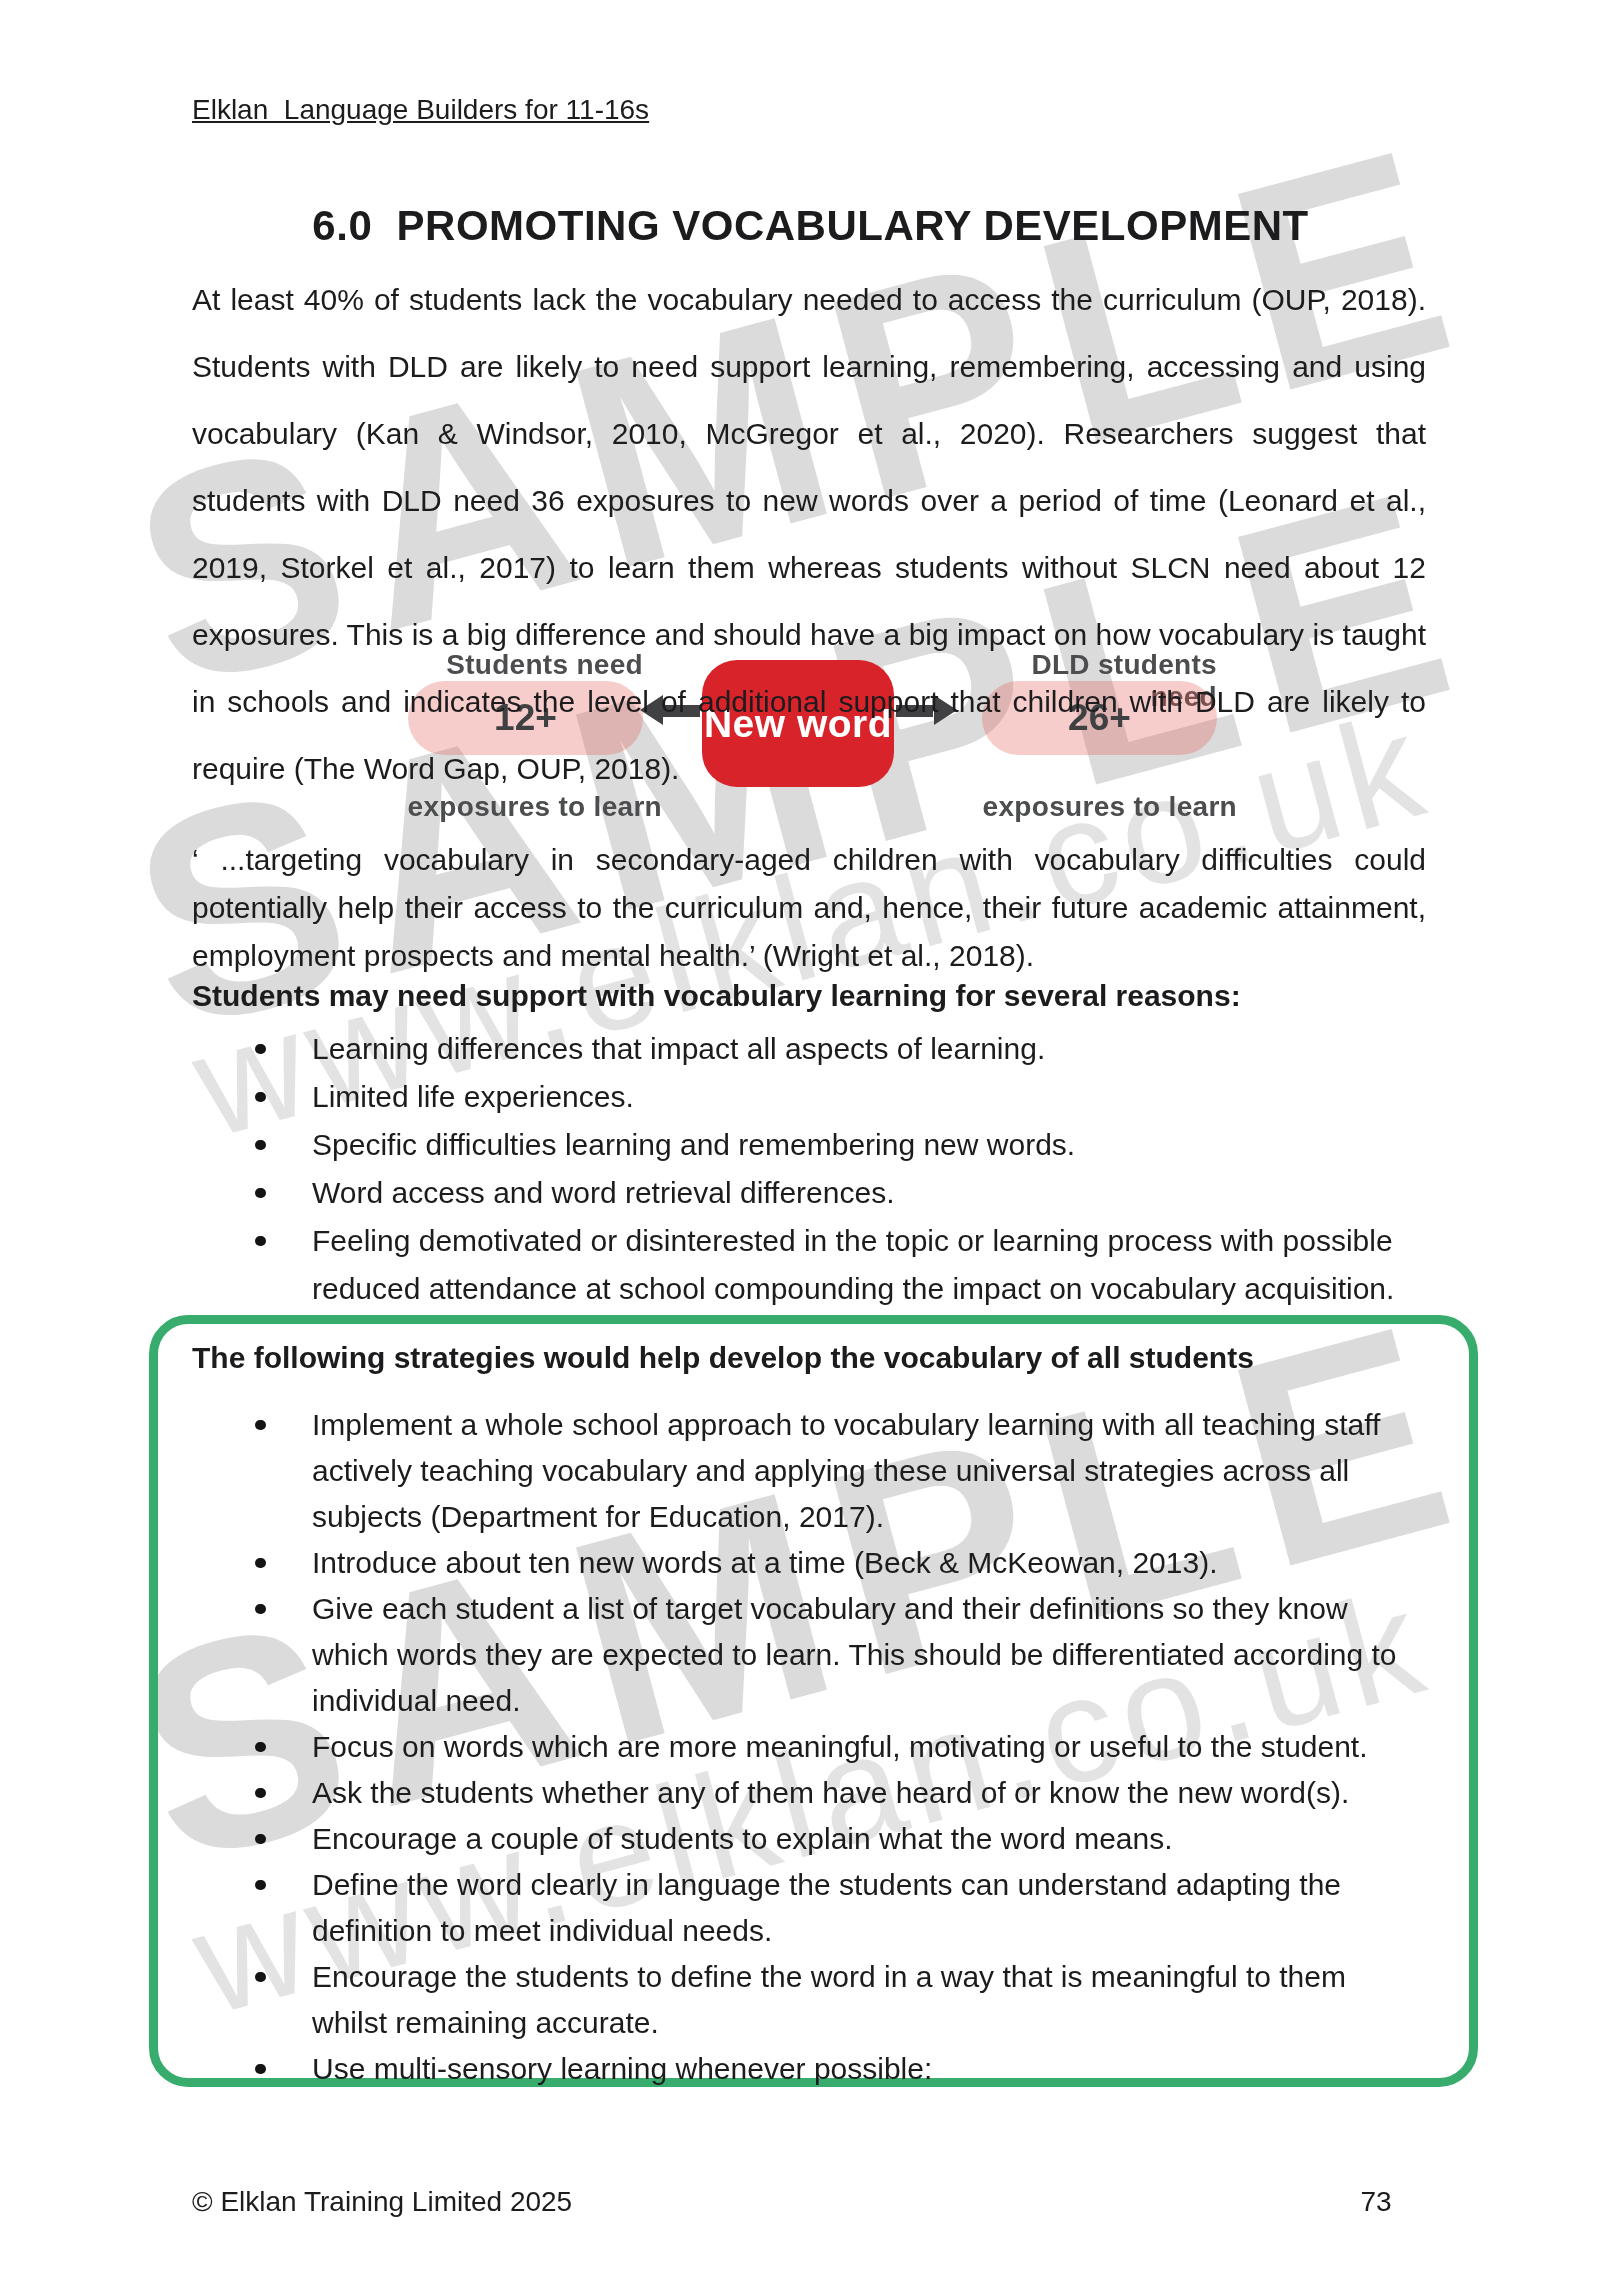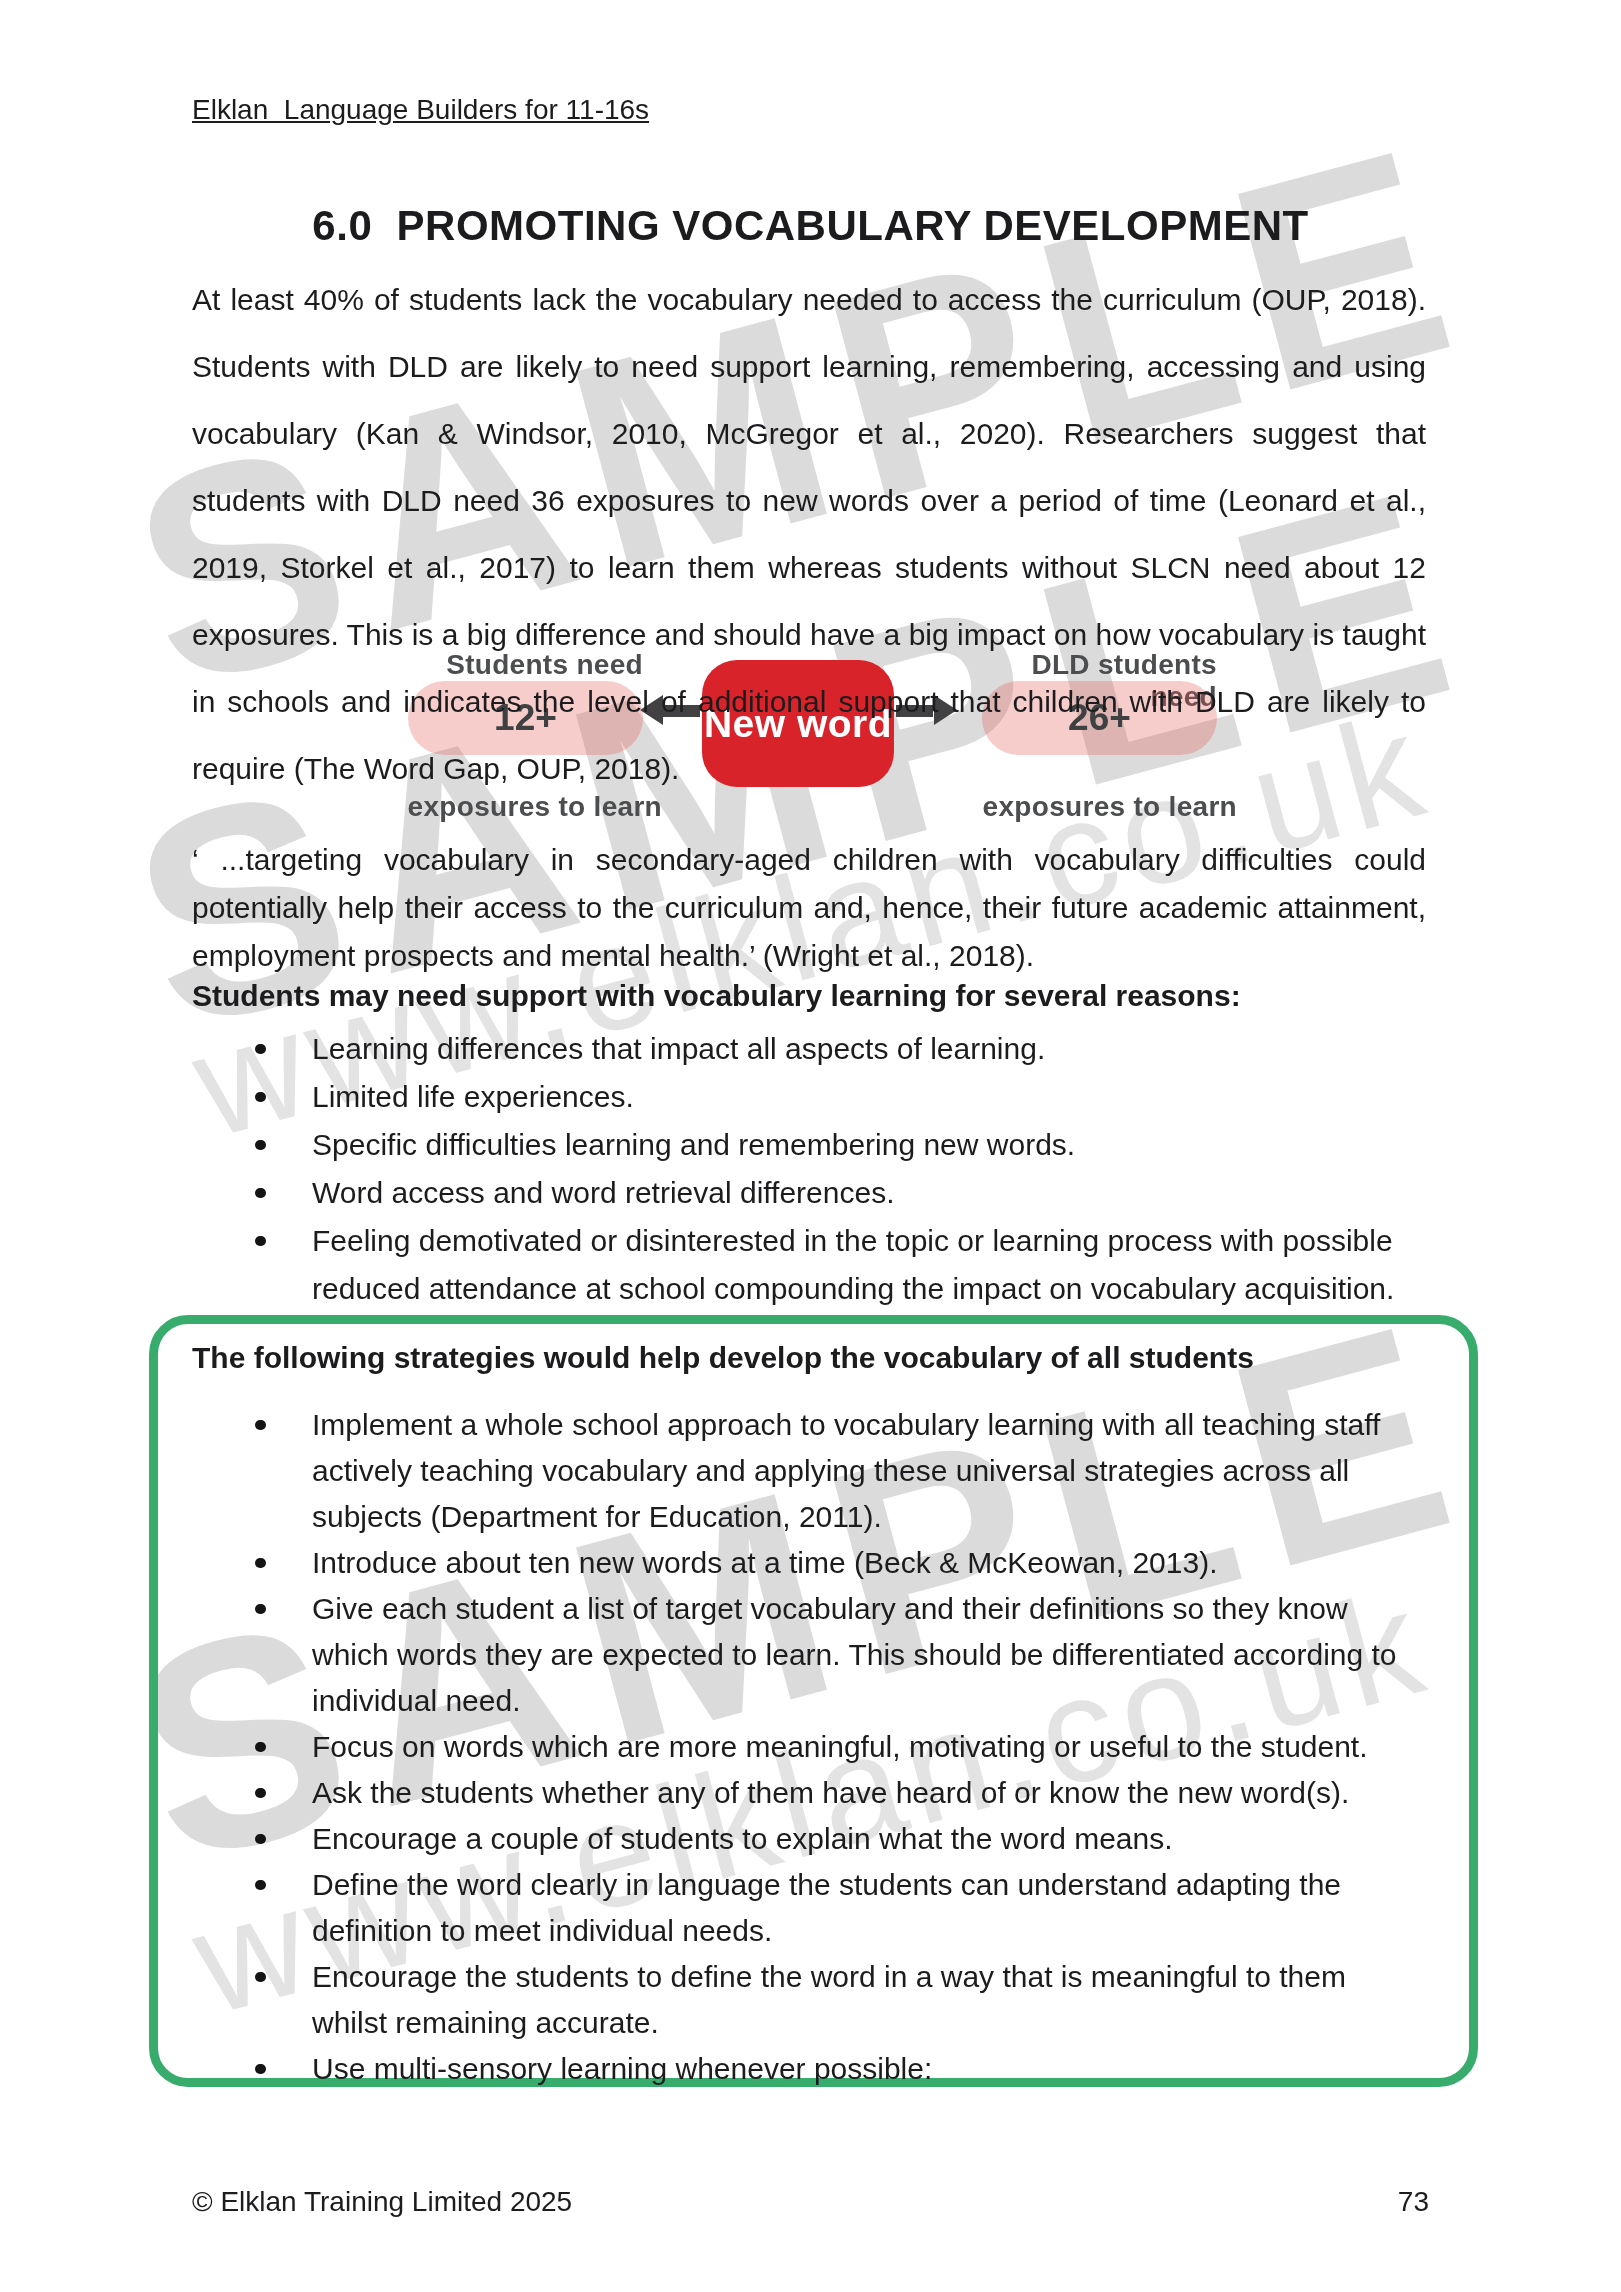--- a/index.html
+++ b/index.html
@@ -56,21 +56,21 @@
   
   .strategies-box { position:absolute; z-index:1; left:149px; top:1315px; width:1329px;
                     height:772px; border:9.8px solid #37ac6d; border-radius:39px;
                     box-sizing:border-box; }
   .strategies-heading { left:192px; top:1341px; font-size:30px; font-weight:bold; }
   .strategies-list { left:192px; top:1402px; width:1234px; }
   .strategies-list li { line-height:46px; }
   .strategies-list li::before { top:17.6px; }
   
   .footer-copyright { left:192px; top:2186px; font-size:28px; }
-  .footer-page { left:1323px; top:2186px; width:106px; text-align:right; font-size:28px; }
+  .footer-page { left:1323px; top:2186px; width:106px; text-align:center; font-size:28px; }
 </style>
 </head>
 <body>
 
 <div class="page">
 
   <div class="wm wm-sample wm-s1">SAMPLE</div>
   <div class="wm wm-sample wm-s2">SAMPLE</div>
   <div class="wm wm-url wm-u1">www.elklan.co.uk</div>
   <div class="wm wm-sample wm-s3">SAMPLE</div>
@@ -105,21 +105,21 @@
     <li>Learning differences that impact all aspects of learning.</li>
     <li>Limited life experiences.</li>
     <li>Specific difficulties learning and remembering new words.</li>
     <li>Word access and word retrieval differences.</li>
     <li>Feeling demotivated or disinterested in the topic or learning process with possible reduced attendance at school compounding the impact on vocabulary acquisition.</li>
   </ul>
 
   <div class="strategies-box"></div>
   <div class="abs strategies-heading">The following strategies would help develop the vocabulary of all students</div>
   <ul class="abs bullet-list strategies-list">
-    <li>Implement a whole school approach to vocabulary learning with all teaching staff actively teaching vocabulary and applying these universal strategies across all subjects (Department for Education, 2011).</li>
+    <li>Implement a whole school approach to vocabulary learning with all teaching staff actively teaching vocabulary and applying these universal strategies across all subjects (Department for Education, 2017).</li>
     <li>Introduce about ten new words at a time (Beck &amp; McKeowan, 2013).</li>
     <li>Give each student a list of target vocabulary and their definitions so they know which words they are expected to learn. This should be differentiated according to individual need.</li>
     <li>Focus on words which are more meaningful, motivating or useful to the student.</li>
     <li>Ask the students whether any of them have heard of or know the new word(s).</li>
     <li>Encourage a couple of students to explain what the word means.</li>
     <li>Define the word clearly in language the students can understand adapting the definition to meet individual needs.</li>
     <li>Encourage the students to define the word in a way that is meaningful to them whilst remaining accurate.</li>
     <li>Use multi-sensory learning whenever possible:</li>
   </ul>
 

